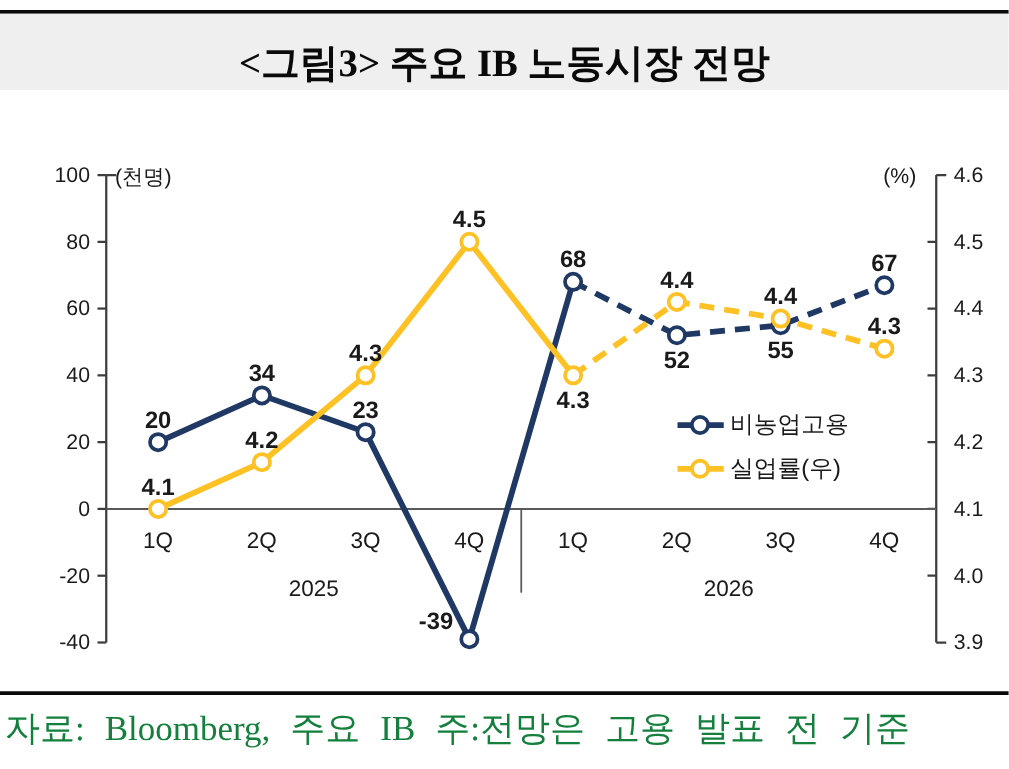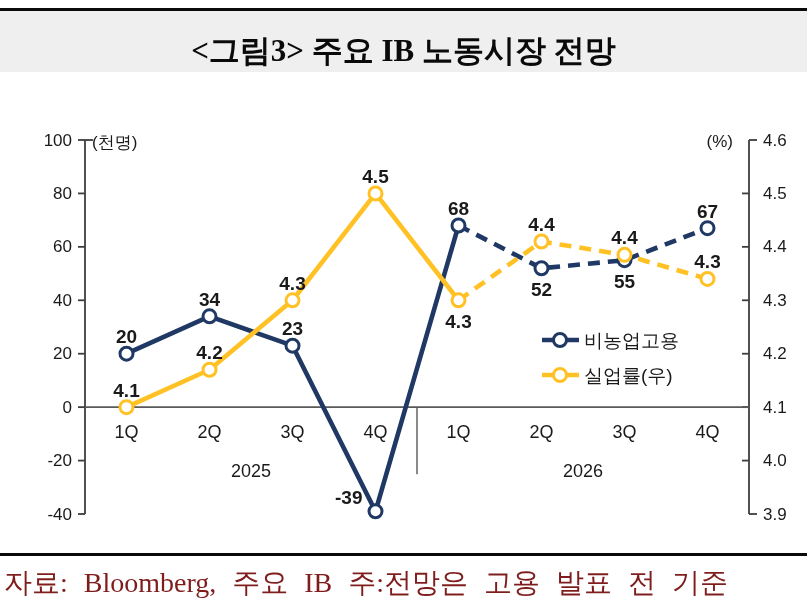--- a/index.html
+++ b/index.html
@@ -14,21 +14,21 @@
   }
   .title-band .title{
     font-family:"Liberation Serif", serif;font-weight:700;font-size:31px;color:#0a0a0a;
     letter-spacing:0px;white-space:nowrap;
   }
   .chart-wrap{position:absolute;left:0;top:12px;width:807px;height:615px;}
   svg{position:absolute;left:0;top:0;}
   .footer-rule{position:absolute;left:0;top:553px;width:807px;height:3px;background:#0a0a0a;}
   .footer-text{
     position:absolute;left:0;top:564px;width:807px;padding:0 4px;box-sizing:border-box;
-    font-family:"Liberation Serif", serif;font-size:28px;color:#7f1d1d;
+    font-family:"Liberation Serif", serif;font-size:28px;color:#15803d;
     word-spacing:9px;white-space:nowrap;
   }
 </style>
 </head>
 <body>
 
 <div class="top-rule"></div>
 
 <div class="title-band">
   <div class="title">&lt;그림3&gt; 주요 IB 노동시장 전망</div>

